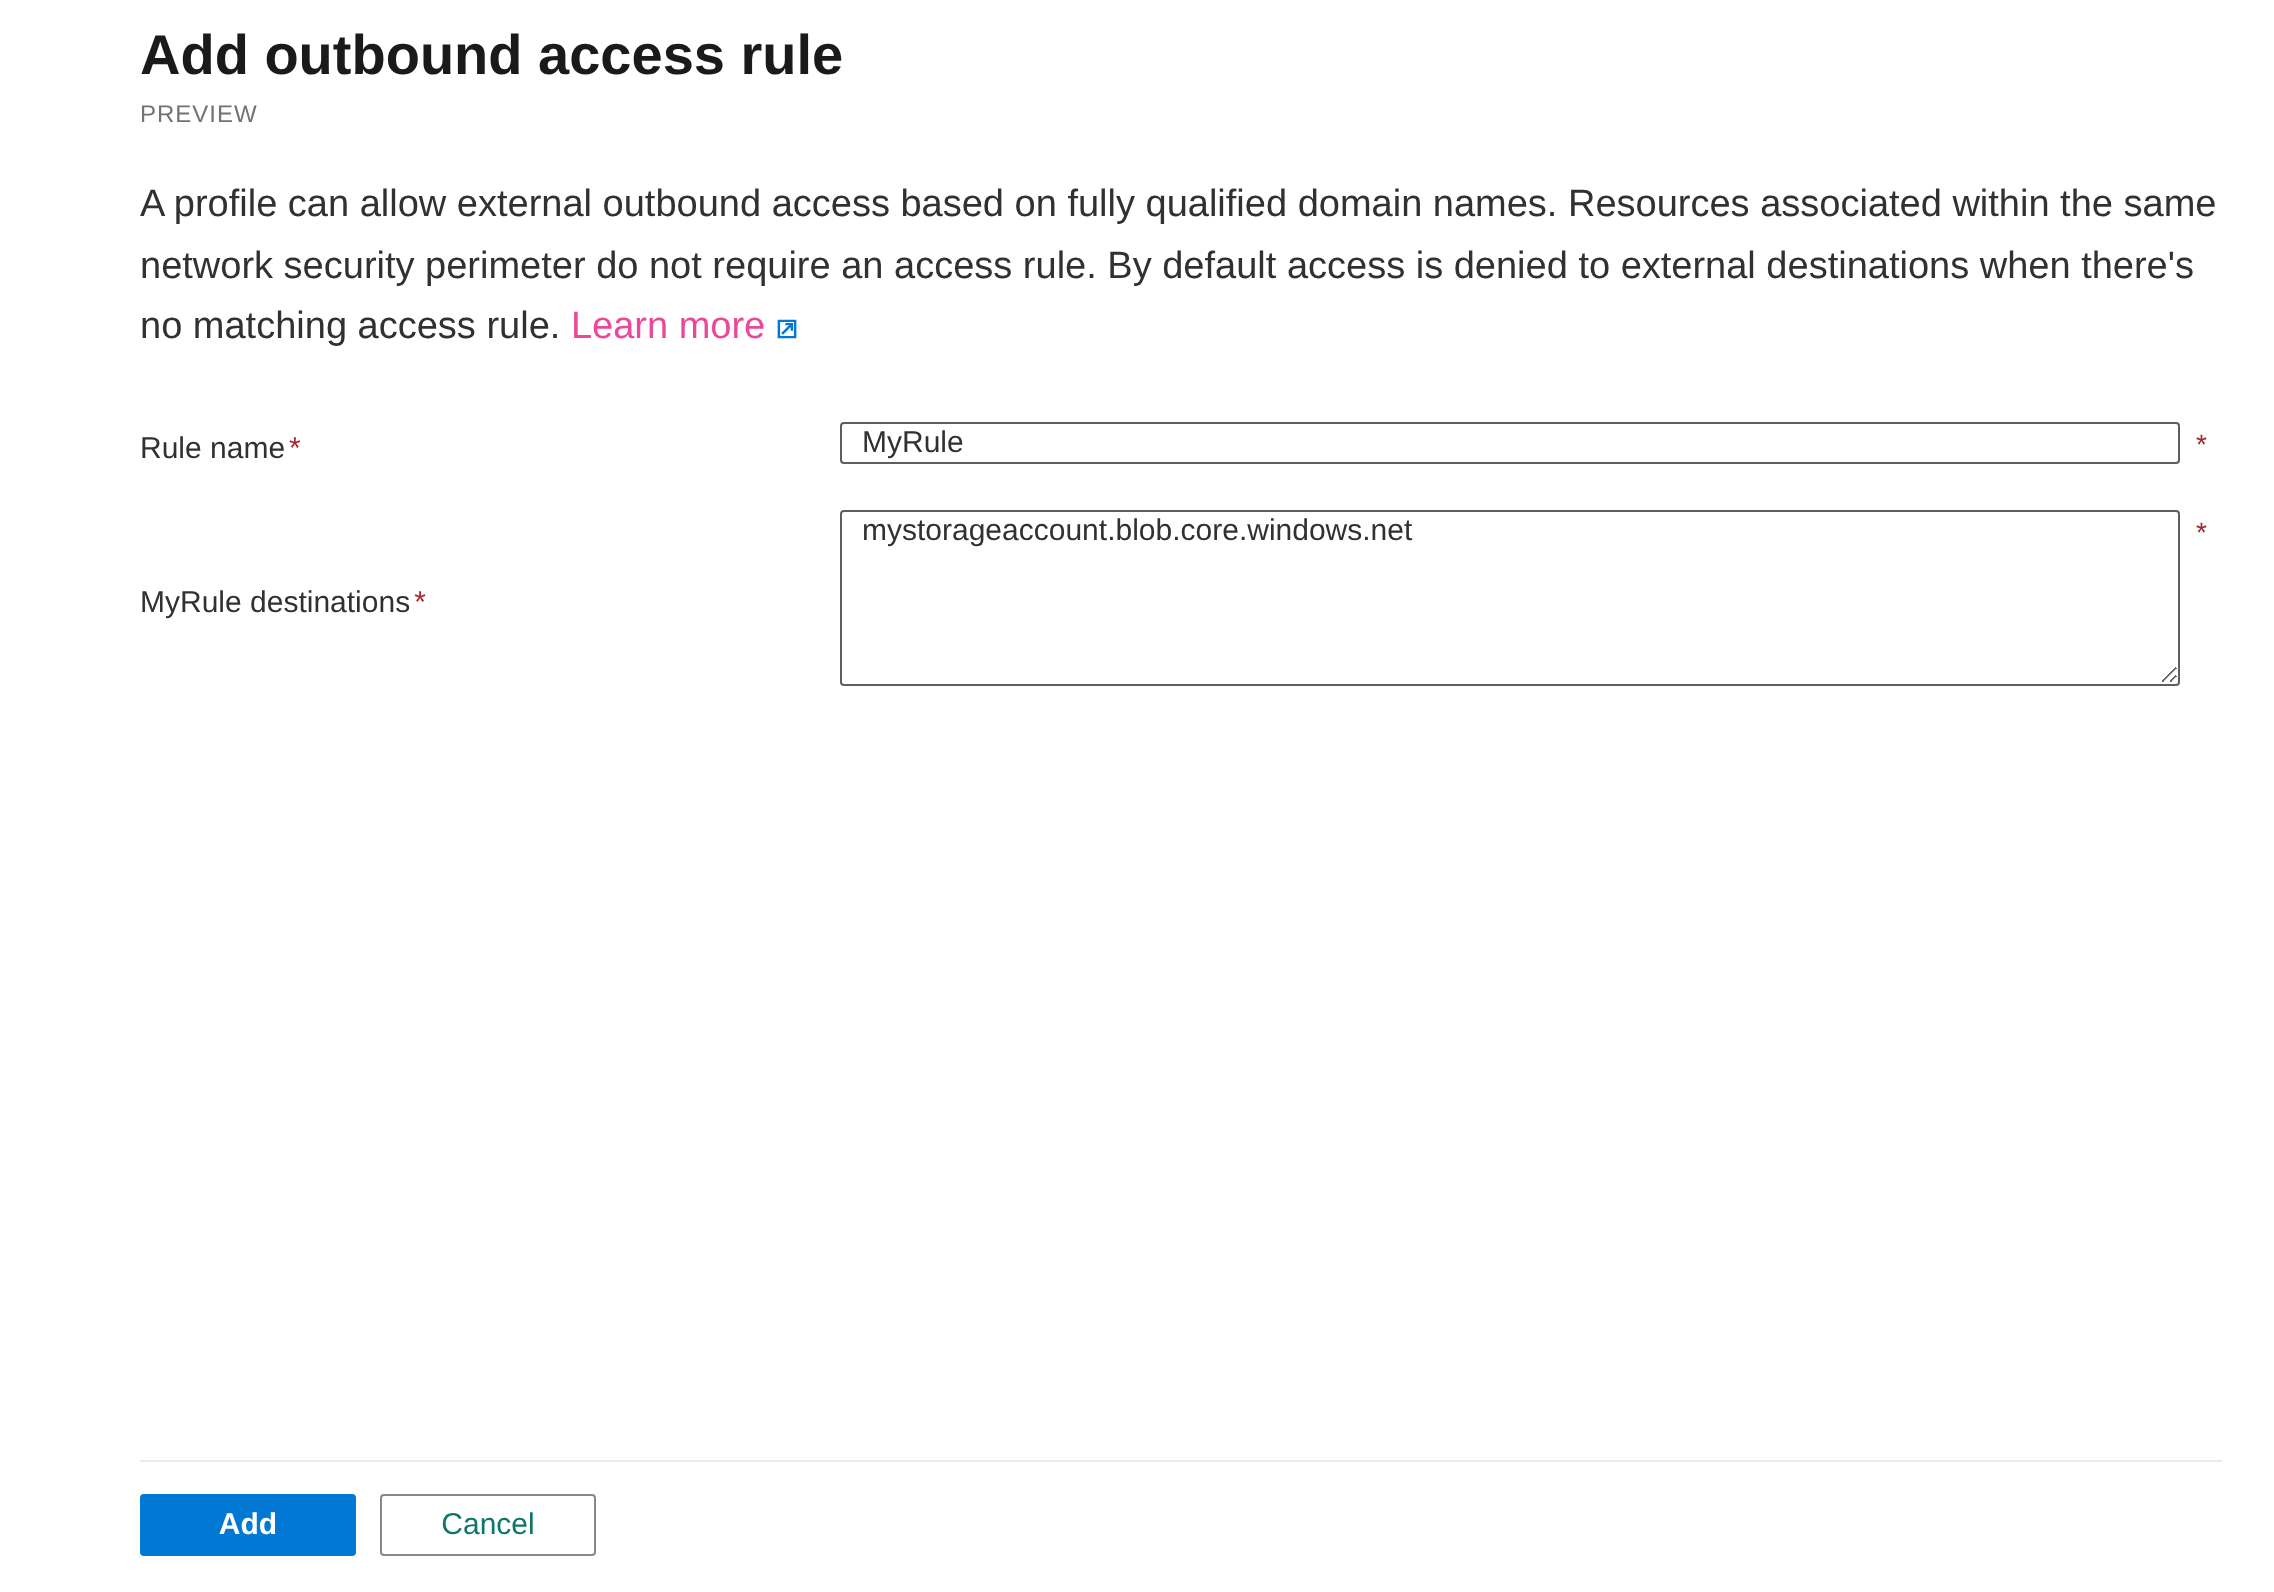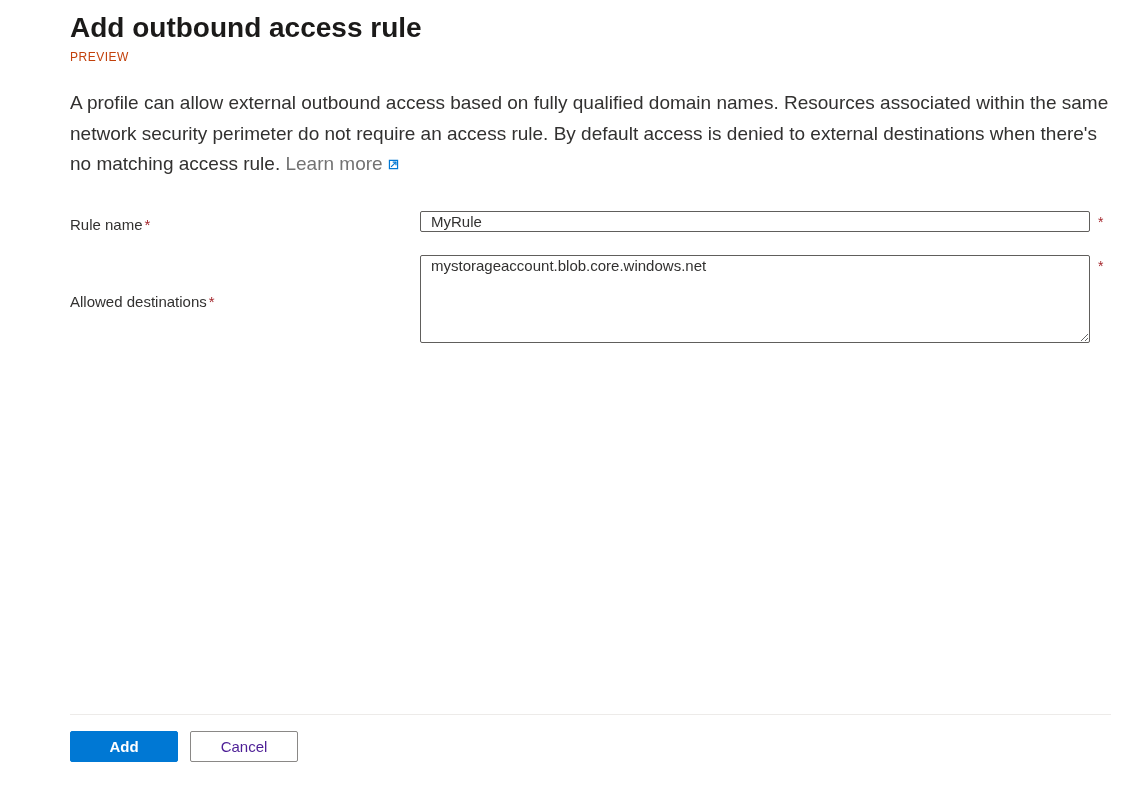--- a/index.html
+++ b/index.html
@@ -27,33 +27,33 @@
       margin-bottom: 24px;
     }
     .title {
       font-size: 28px;
       font-weight: 600;
       color: #1b1a19;
       line-height: 1.3;
     }
     .preview-badge {
       font-size: 12px;
-      color: #c2410c;
+      color: #737373;
       letter-spacing: 0.5px;
       margin-top: 4px;
     }
     .description {
       font-size: 19px;
       line-height: 1.6;
       color: #323130;
       margin-bottom: 30px;
       max-width: 1080px;
     }
     .learn-more {
-      color: #737373;
+      color: #ec4899;
       text-decoration: none;
       display: inline-flex;
       align-items: center;
       gap: 4px;
     }
     .external-icon {
       width: 13px;
       height: 13px;
       fill: none;
       stroke: #0078d4;
@@ -124,42 +124,42 @@
     .asterisk-after {
       color: #a4262c;
       font-size: 14px;
       margin-left: 8px;
       line-height: 1;
       padding-top: 4px;
     }
     .footer {
       margin-top: auto;
       border-top: 1px solid #edebe9;
-      padding: 16px 0 34px 0;
+      padding: 16px 0 18px 0;
       display: flex;
       gap: 12px;
     }
     .btn {
       font-family: inherit;
       font-size: 15px;
       padding: 6px 24px;
       border-radius: 2px;
       cursor: pointer;
       min-width: 108px;
       text-align: center;
     }
     .btn-primary {
       background: #0078d4;
       color: #ffffff;
       border: 1px solid #0078d4;
       font-weight: 600;
     }
     .btn-secondary {
       background: #ffffff;
-      color: #4c1d95;
+      color: #0f766e;
       border: 1px solid #8a8886;
     }
   </style>
 </head>
 <body>
 
 <div class="panel">
   <div class="header">
     <h1 class="title">Add outbound access rule</h1>
     <div class="preview-badge">PREVIEW</div>
@@ -183,21 +183,21 @@
     </label>
     <div class="form-control-wrap">
       <input type="text" class="form-input" value="MyRule" style="">
       <span class="asterisk-after">*</span>
     </div>
   </div>
 
 
   <div class="form-row">
     <label class="form-label">
-      <span>Allowed destinations</span><span class="required">*</span>
+      <span>MyRule destinations</span><span class="required">*</span>
     </label>
     <div class="form-control-wrap">
       <textarea class="form-textarea" style="">mystorageaccount.blob.core.windows.net</textarea>
       <span class="asterisk-after">*</span>
     </div>
   </div>
 
   <div class="footer">
     <button class="btn btn-primary">Add</button>
     <button class="btn btn-secondary">Cancel</button>

